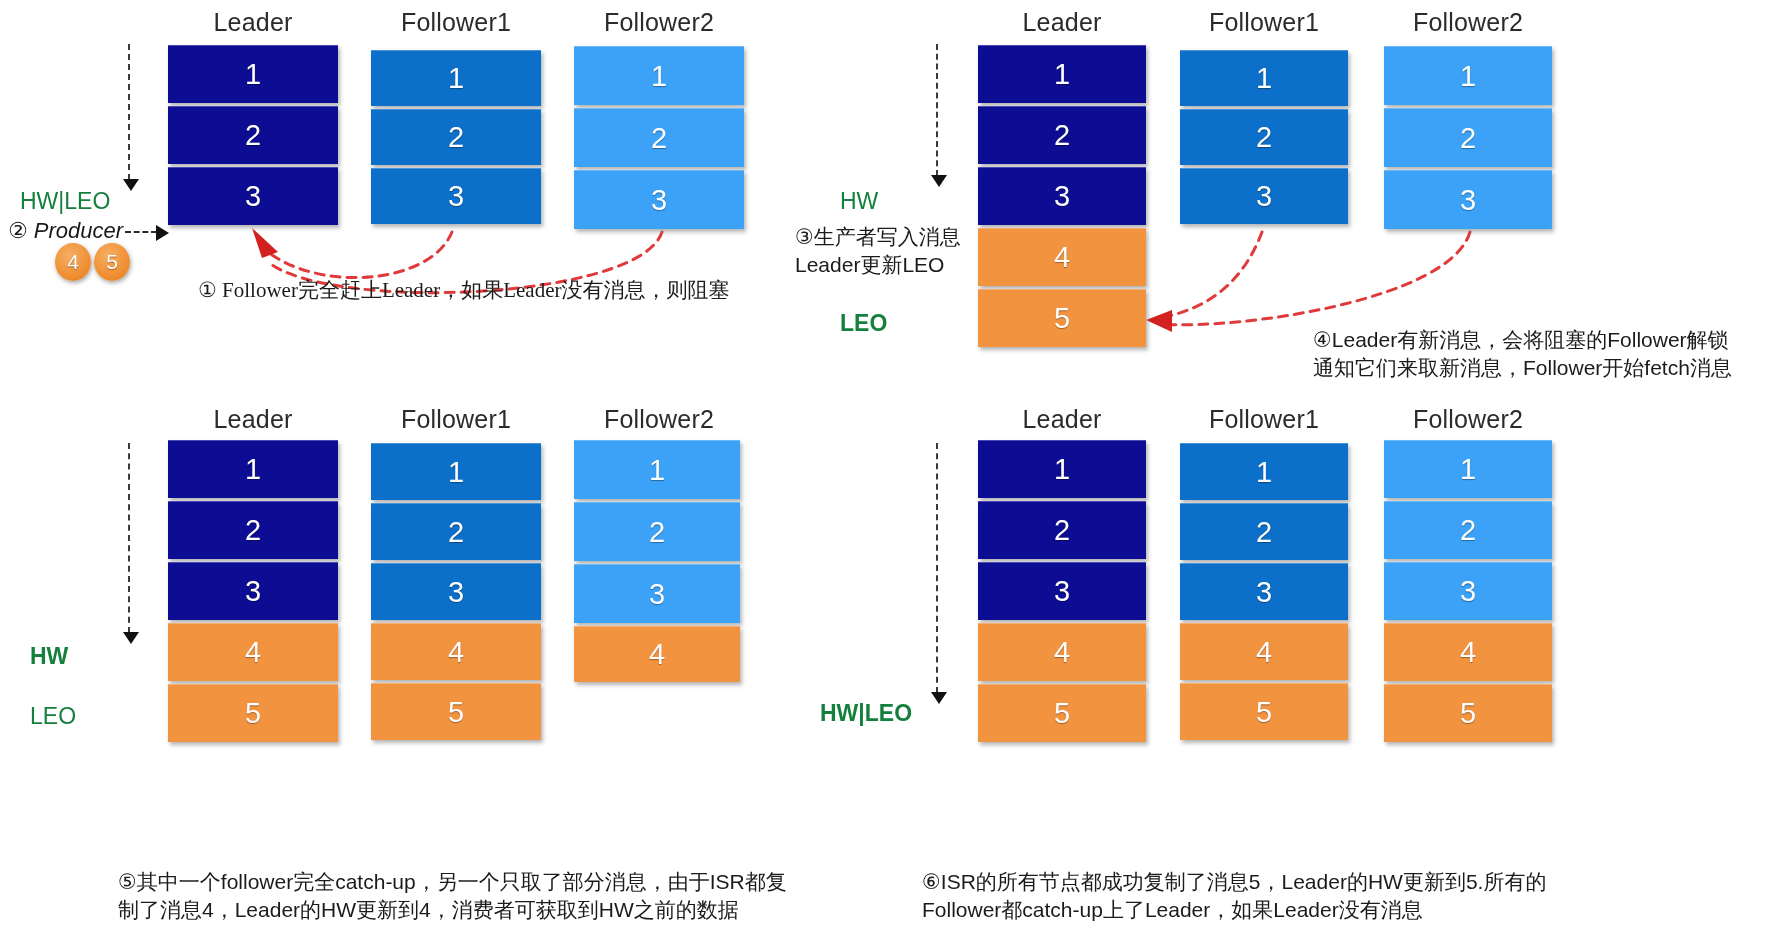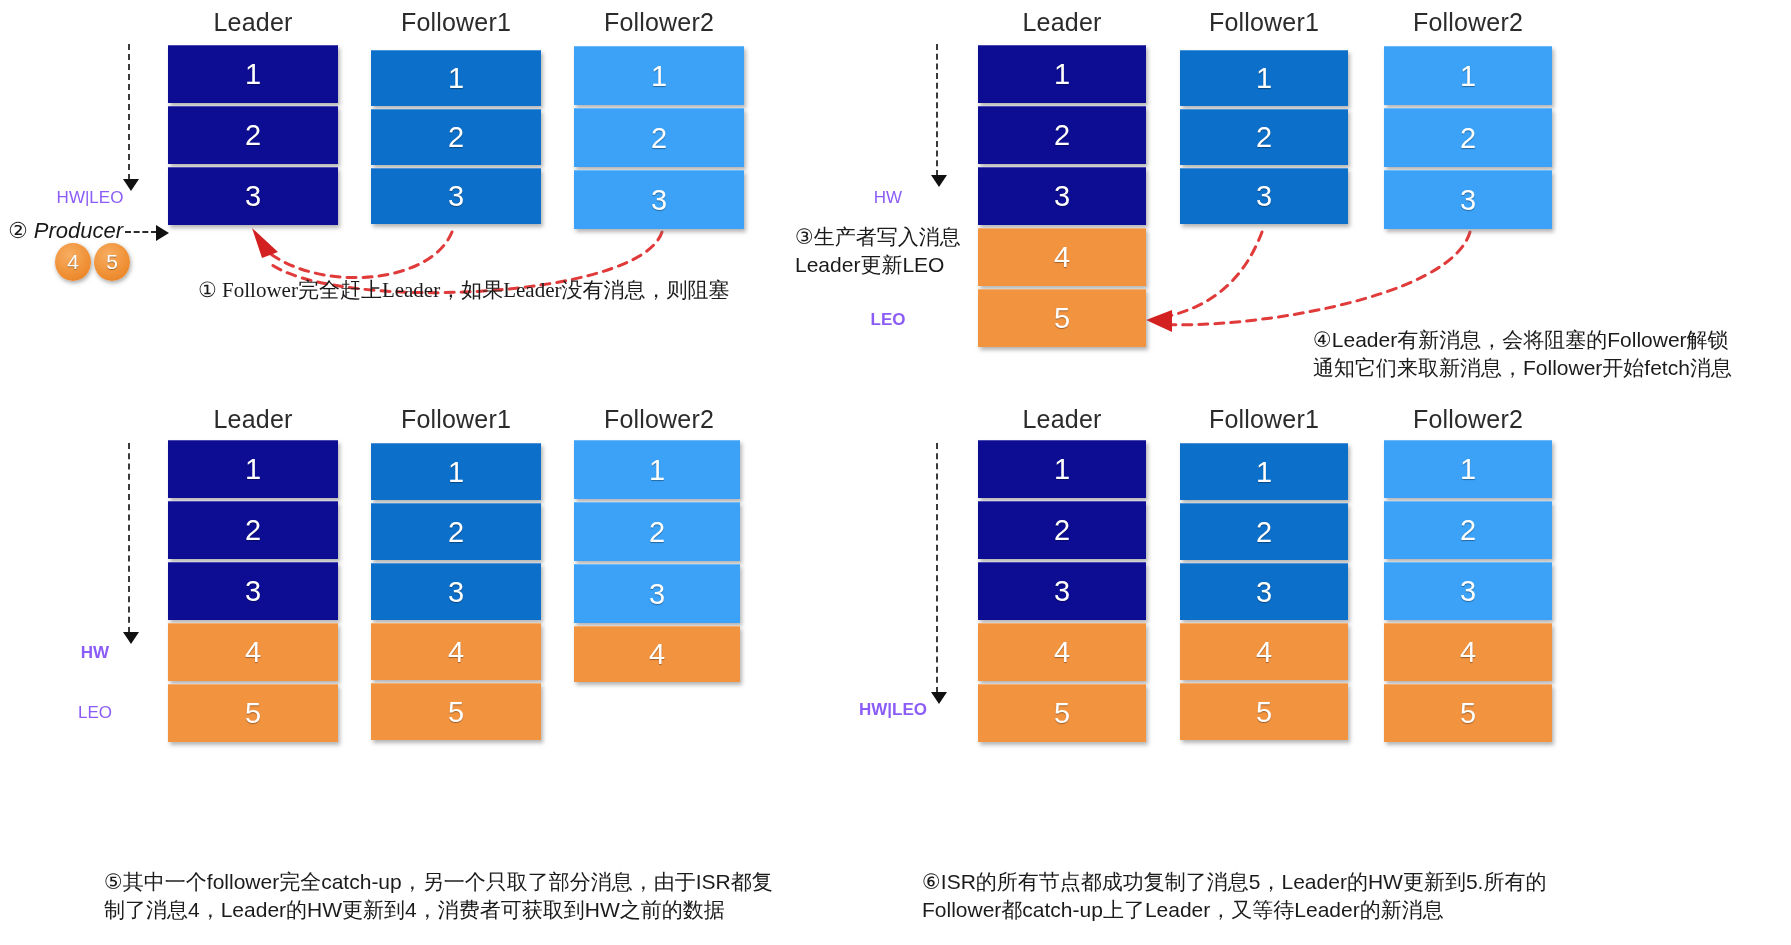--- a/index.html
+++ b/index.html
@@ -71,24 +71,24 @@
     bottom: -11px;
     width: 0; height: 0;
     border-left: 8px solid transparent;
     border-right: 8px solid transparent;
     border-top: 12px solid #111111;
   }
 
   
   .side-label {
     position: absolute;
-    font-size: 17px;
-    color: #8b5cf6;
+    font-size: 23px;
+    color: #15803d;
     white-space: nowrap;
-    text-align: center;
+    text-align: left;
   }
   .side-label.bold { font-weight: bold; }
 
   
   .producer-label {
     position: absolute;
     font-size: 22px;
     color: #1a1a1a;
     white-space: nowrap;
   }
@@ -268,21 +268,21 @@
       <div class="cell orange" style="width:170px;height:57px;">5</div>
     </div>
 
     <div class="stack" style="left:574px; top:440px;">
       <div class="cell f2" style="width:166px;height:59px;">1</div>
       <div class="cell f2" style="width:166px;height:59px;">2</div>
       <div class="cell f2" style="width:166px;height:59px;">3</div>
       <div class="cell orange" style="width:166px;height:56px;">4</div>
     </div>
 
-    <div class="caption" style="left:104px; top:868px; width:740px;">⑤其中一个follower完全catch-up，另一个只取了部分消息，由于ISR都复
+    <div class="caption" style="left:118px; top:868px; width:740px;">⑤其中一个follower完全catch-up，另一个只取了部分消息，由于ISR都复
 制了消息4，Leader的HW更新到4，消费者可获取到HW之前的数据</div>
   </div>
 
   <div class="panel">
 
     <div class="col-header" style="left:978px; top:405px; width:168px;">Leader</div>
     <div class="col-header" style="left:1180px; top:405px; width:168px;">Follower1</div>
     <div class="col-header" style="left:1384px; top:405px; width:168px;">Follower2</div>
 
     <div class="offset-arrow" style="left:936px; top:443px; height:250px;"></div>
@@ -307,16 +307,16 @@
 
     <div class="stack" style="left:1384px; top:440px;">
       <div class="cell f2" style="width:168px;height:58px;">1</div>
       <div class="cell f2" style="width:168px;height:58px;">2</div>
       <div class="cell f2" style="width:168px;height:58px;">3</div>
       <div class="cell orange" style="width:168px;height:58px;">4</div>
       <div class="cell orange" style="width:168px;height:58px;">5</div>
     </div>
 
     <div class="caption" style="left:922px; top:868px; width:790px;">⑥ISR的所有节点都成功复制了消息5，Leader的HW更新到5.所有的
-Follower都catch-up上了Leader，又等待Leader的新消息</div>
+Follower都catch-up上了Leader，如果Leader没有消息</div>
   </div>
 
 </div>
 
 </body></html>

